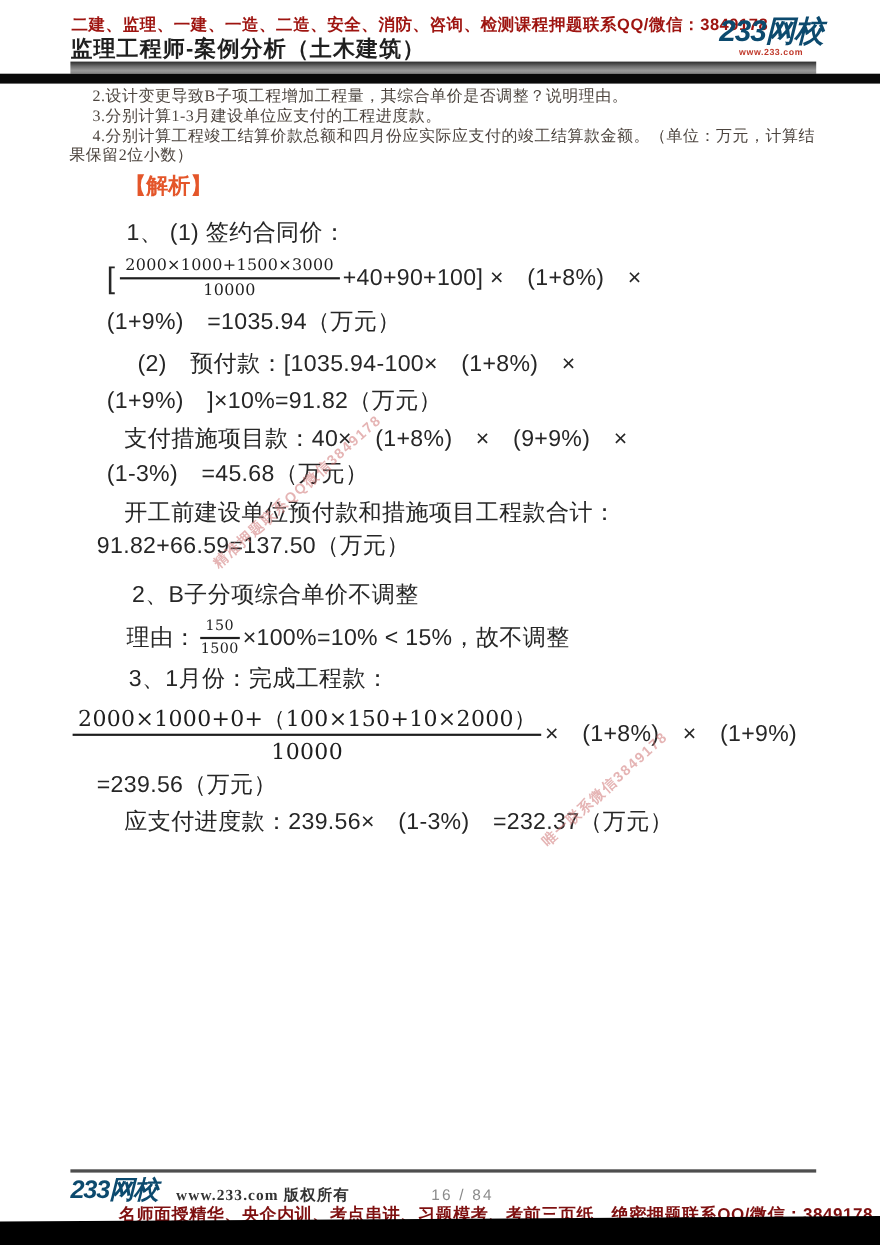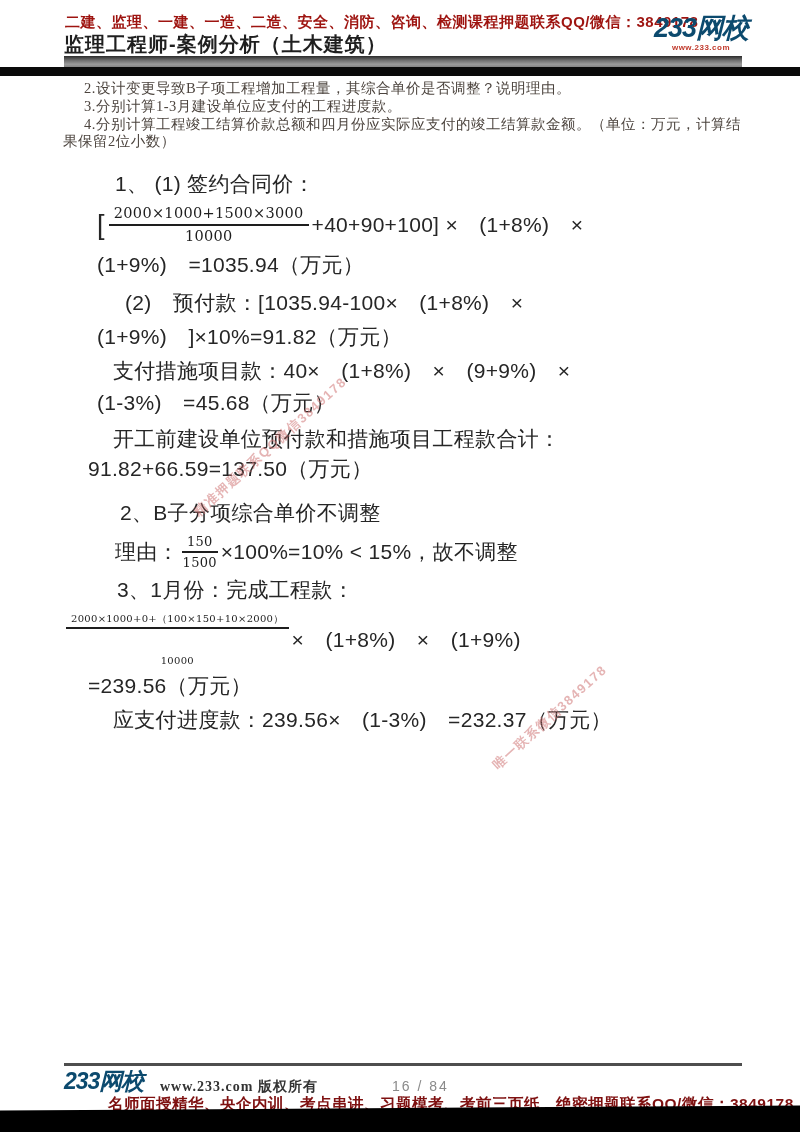--- a/index.html
+++ b/index.html
@@ -57,21 +57,21 @@
   .mt12{margin-top:12px}.mt16{margin-top:16px}.mt18{margin-top:18px}
   .bracket { font-size:27px; font-weight:400; margin-right:1px; }
   .frac {
     display:inline-flex; flex-direction:column; align-items:center;
     font-family:"DejaVu Serif", serif; font-weight:400; font-size:14.5px;
     line-height:1.2; margin:0 3px; color:#1e1e1e;
   }
   .frac .num { border-bottom:2px solid #1e1e1e; padding:0 5px 2px; white-space:nowrap; }
   .frac .den { padding-top:2px; }
   .frac.small { font-size:13px; }
-  .frac.big   { font-size:10px;gap:24px; }
+  .frac.big   { font-size:20px; }
   
   .wm {
     position:absolute; color:rgba(207,118,118,0.55); white-space:nowrap;
     transform:rotate(-42deg); transform-origin:left center;
     letter-spacing:1.5px; pointer-events:none; font-weight:bold;
   }
   .wm1 { left:196px; top:505px; font-size:13px; }
   .wm2 { left:495px; top:758px; font-size:13px; }
   
   .footer-hr { position:absolute; top:1063px; left:64px; width:678px; height:3px; background:#4e4e4e; }
@@ -106,20 +106,21 @@
   <div class="bar-gray"></div>
   <div class="bar-black-top"></div>
 
   <div class="questions">
     <p>2.设计变更导致B子项工程增加工程量，其综合单价是否调整？说明理由。</p>
     <p>3.分别计算1-3月建设单位应支付的工程进度款。</p>
     <p>4.分别计算工程竣工结算价款总额和四月份应实际应支付的竣工结算款金额。（单位：万元，计算结果保留2位小数）</p>
   </div>
 
   <div class="analysis">
+    <div class="analysis-label">【解析】</div>
 
     <div class="sol-line pl52 mt16">1、 (1) 签约合同价：</div>
 
     <div class="sol-line frow pl34 mt8">
       <span class="bracket">[</span>
       <span class="frac">
         <span class="num">2000×1000+1500×3000</span>
         <span class="den">10000</span>
       </span>
       <span>+40+90+100] ×　(1+8%)　×</span>

